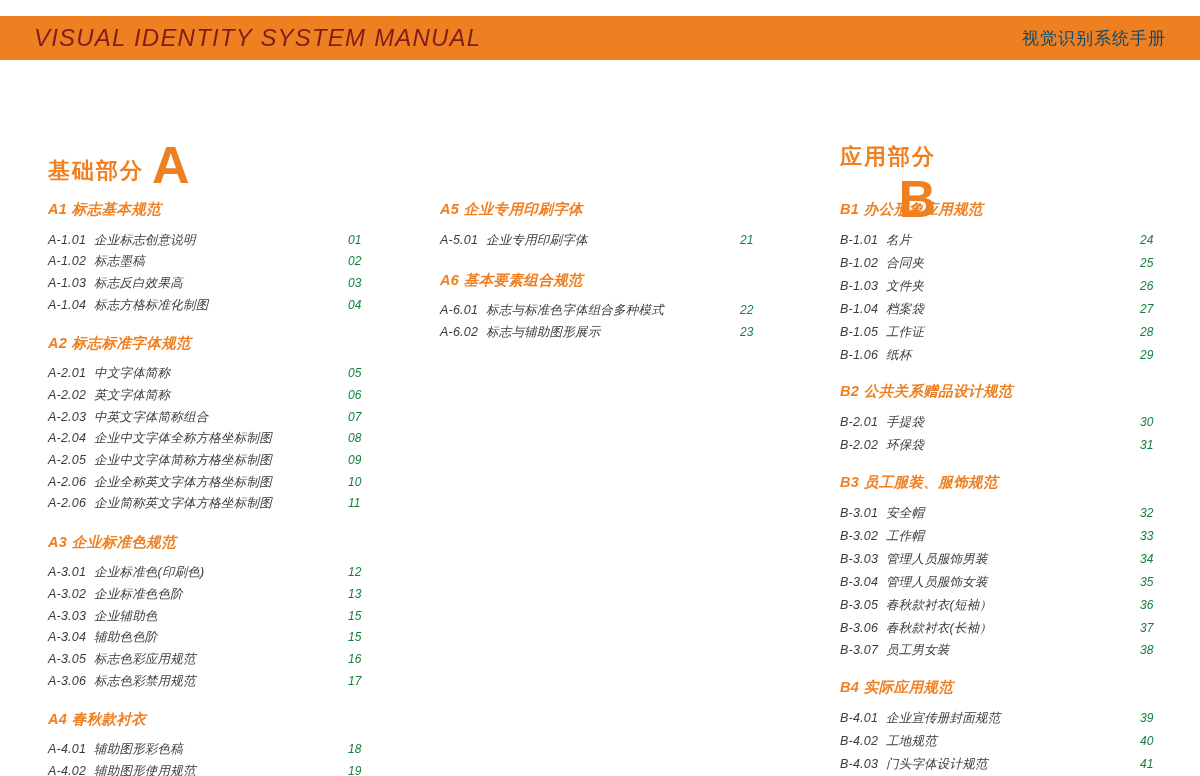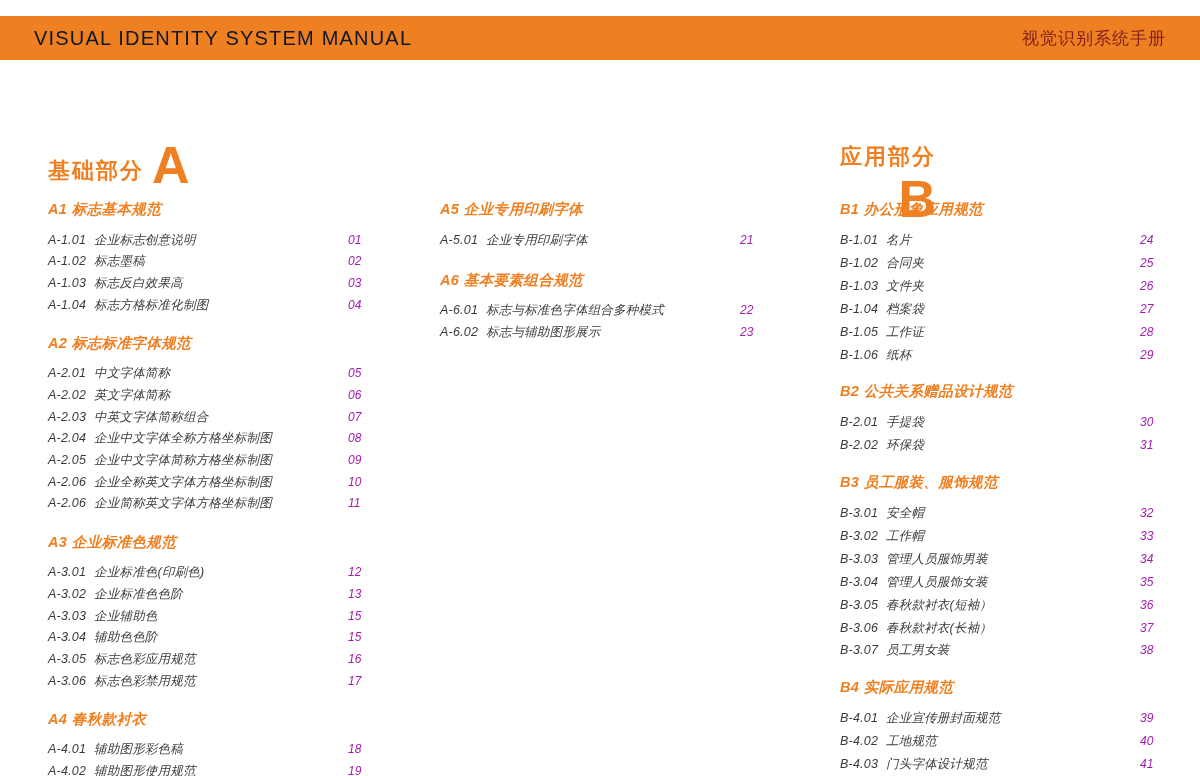--- a/index.html
+++ b/index.html
@@ -21,27 +21,28 @@
     width: 1200px;
     height: 44px;
     background: #ef8022;
     display: flex;
     align-items: center;
     justify-content: space-between;
     box-sizing: border-box;
     padding: 0 34px;
   }
   .header-title-en {
-    color: #0f172a;
-    font-size: 20px;
+    color: #7f1d1d;
+    font-size: 24px;
     letter-spacing: 1.2px;
     font-weight: 400;
+    font-style: italic;
   }
   .header-title-cn {
-    color: #7f1d1d;
+    color: #0c4a6e;
     font-size: 17px;
     letter-spacing: 1px;
   }
   .content {
     position: absolute;
     left: 0;
     top: 60px;
     width: 1004px;
     height: 716px;
   }
@@ -98,21 +99,21 @@
   .row .code {
     white-space: nowrap;
     letter-spacing: 0.2px;
   }
   .row .label {
     flex: 1;
     margin-left: 8px;
     letter-spacing: 0.2px;
   }
   .row .page {
-    color: #a21caf;
+    color: #15803d;
     font-size: 12px;
     margin-left: 6px;
     min-width: 20px;
     text-align: left;
     white-space: nowrap;
   }
   #col-a1 .row .page, #col-a2 .row .page { text-align: left; }
   .row-inner {
     display: flex;
     align-items: baseline;

